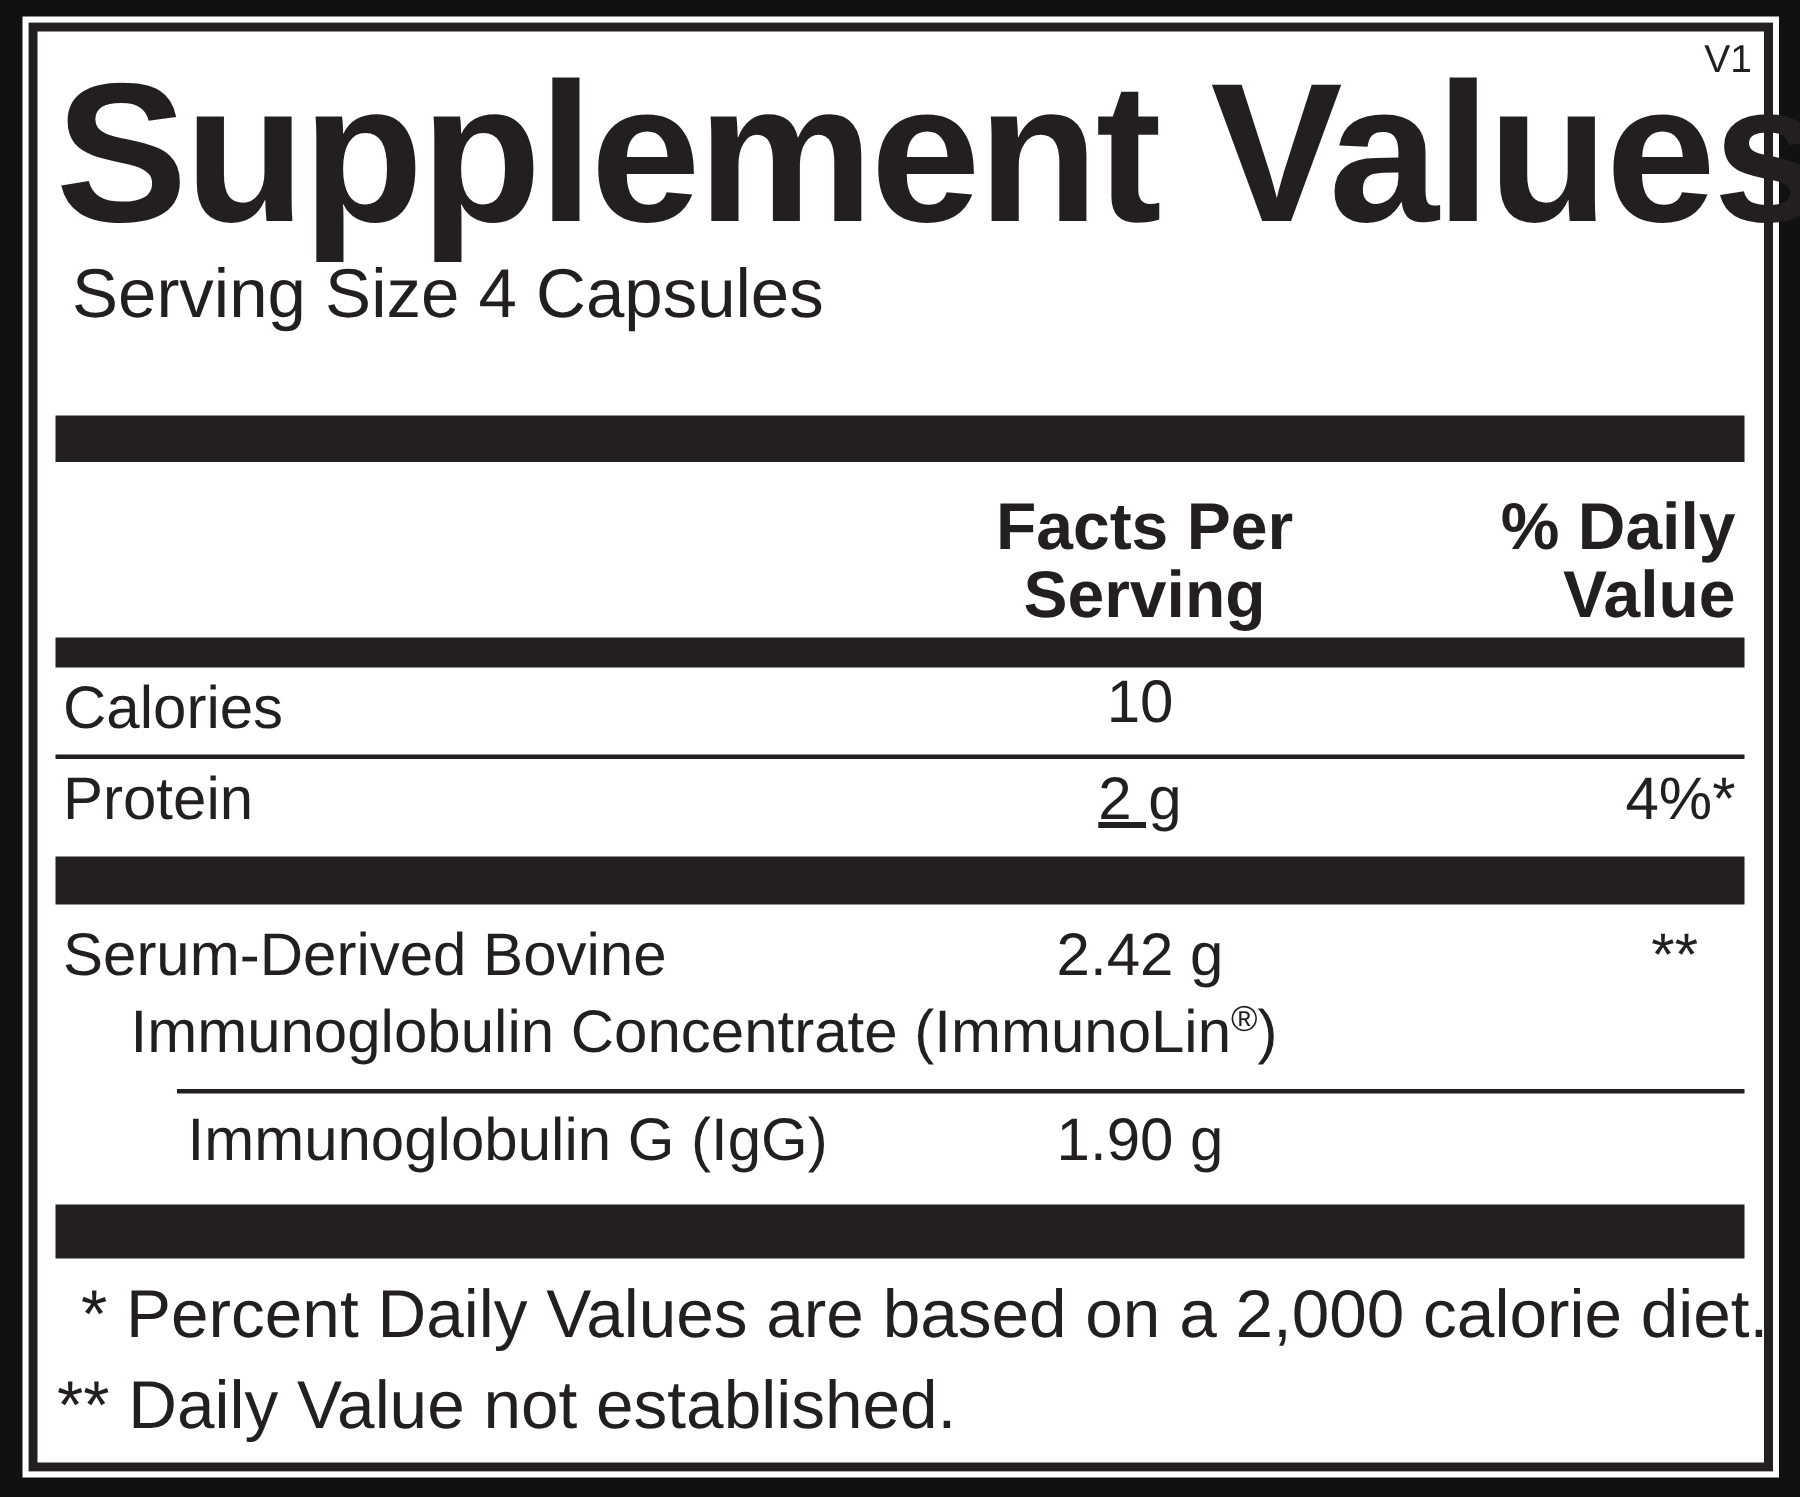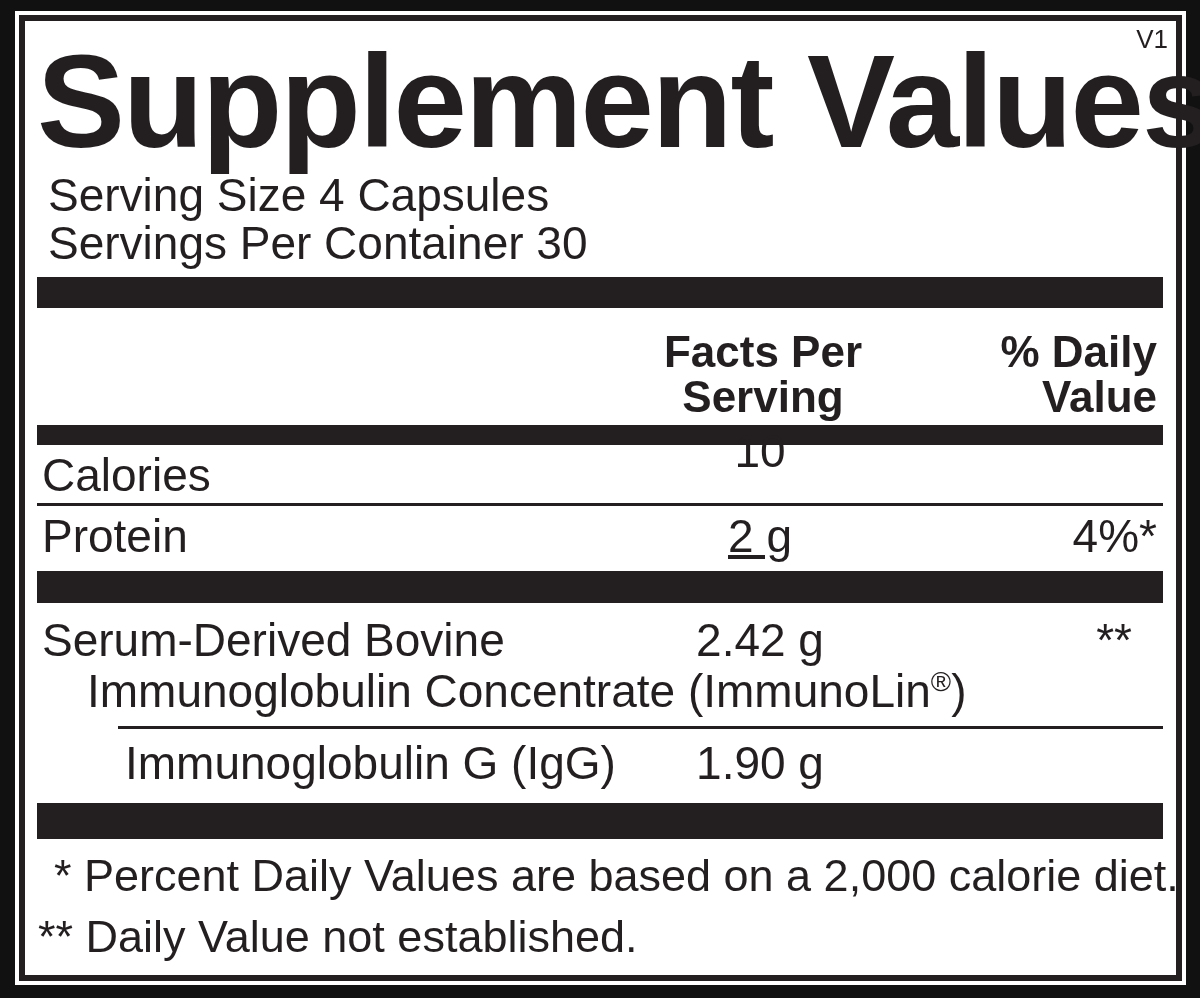--- a/index.html
+++ b/index.html
@@ -19,57 +19,56 @@
     border:6px solid var(--ink);outline:4px solid #ffffff;
   }
   .abs{position:absolute;white-space:nowrap;line-height:1;}
   .bar{position:absolute;left:37px;width:1126px;background:var(--ink);}
   .ver{top:26px;left:1040px;width:128px;text-align:right;font-size:26px;}
   .title{top:36px;left:37px;font-size:132px;font-weight:bold;letter-spacing:-2px;}
   .serving{top:171px;left:48px;font-size:46px;line-height:48px;}
   .hdr{top:329px;font-size:44px;font-weight:bold;line-height:45px;}
   .hdr-amt{left:563px;width:400px;text-align:center;}
   .hdr-dv{left:757px;width:400px;text-align:right;}
-  .cell{font-size:46px;}
+  .cell{font-size:40px;}
   .amt{left:610px;width:300px;text-align:center;}
   .dv{left:857px;width:300px;text-align:right;}
   .fn{left:38px;font-size:45px;}
   .reg{font-size:60%;vertical-align:super;}
 </style>
 </head>
 <body>
 
 <div class="page">
 
   <div class="panel"></div>
 
   <div class="abs ver">V1</div>
 
   <div class="abs title">Supplement Values</div>
 
   <div class="abs serving">
     <div>Serving Size 4 Capsules</div>
-    <div>Servings Per Container 30</div>
   </div>
 
   <div class="bar" style="top:277px;height:31px;"></div>
 
   <div class="abs hdr hdr-amt">
     <div>Facts Per</div>
     <div>Serving</div>
   </div>
   <div class="abs hdr hdr-dv">
     <div>% Daily</div>
     <div>Value</div>
   </div>
 
   <div class="bar" style="top:425px;height:20px;"></div>
 
   <div class="abs cell" style="top:452px;left:42px;">Calories</div>
-  <div class="abs cell amt" style="top:428px;">10</div>
+  <div class="abs cell amt" style="top:448px;">10</div>
 
   <div class="bar" style="top:503px;height:3px;"></div>
 
   <div class="abs cell" style="top:513px;left:42px;">Protein</div>
   <div class="abs cell amt" style="top:513px;text-decoration:underline;">2 g</div>
   <div class="abs cell dv" style="top:513px;">4%*</div>
 
   <div class="bar" style="top:571px;height:32px;"></div>
 
   <div class="abs cell" style="top:617px;left:42px;">Serum-Derived Bovine</div>

